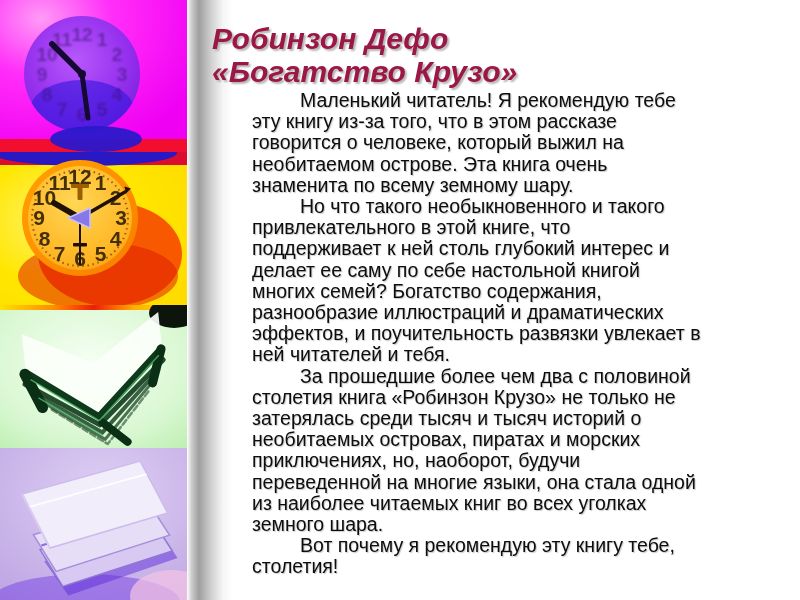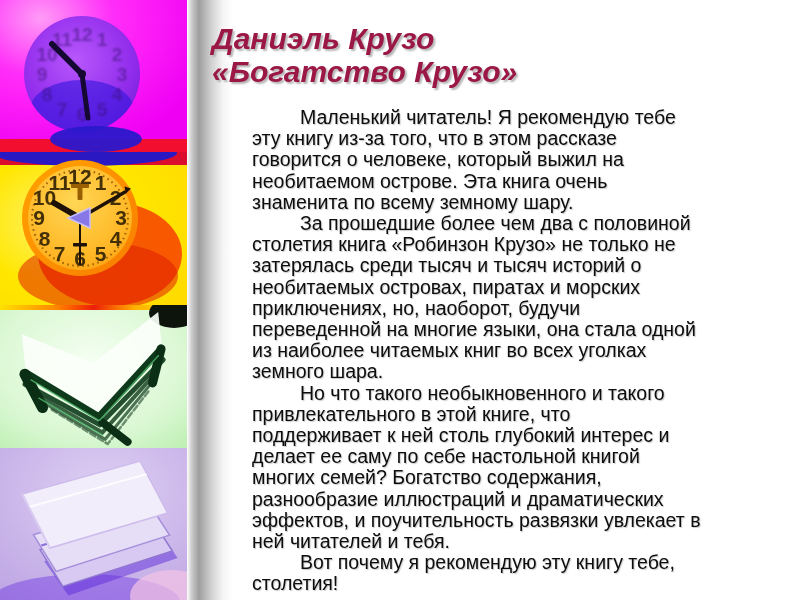--- a/index.html
+++ b/index.html
@@ -14,21 +14,21 @@
 
   
   .strip-divider { position:absolute; left:187px; top:0; width:46px; height:600px;
     background:linear-gradient(90deg,#ffffff 0%,#cccccc 10%,#9e9e9e 26%,#cfcfcf 52%,#f5f5f5 78%,#ffffff 100%); }
 
   
   .content { position:absolute; left:212px; top:22px; width:580px; }
   .title { margin:0; font-size:30px; line-height:33px; font-weight:bold; font-style:italic;
            color:#9b1745; text-shadow:2px 2px 2px #b5b5b5; }
   .title span { display:block; }
-  .body-text { margin-left:40px; margin-top:19px; width:545px; color:#0d0d0d;
+  .body-text { margin-left:40px; margin-top:2px; width:545px; color:#0d0d0d;
                font-size:19.5px; line-height:21.2px; }
   .body-text p { margin:0; white-space:pre-line; text-indent:48px;
                  text-shadow:1px 1px 1px rgba(110,110,110,0.38); }
 </style>
 </head>
 <body>
 
 <div class="slide">
 
   <div class="photo-strip">
@@ -197,43 +197,43 @@
           <line x1="48" y1="92" x2="30" y2="34" stroke="#d9ccee" stroke-width="2"></line>
         </g>
       </svg>
     </figure>
   </div>
 
   <div class="strip-divider"></div>
 
   <div class="content">
     <h1 class="title">
-      <span>Даниэль Крузо</span>
+      <span>Робинзон Дефо</span>
       <span>«Богатство Крузо»</span>
     </h1>
     <div class="body-text">
       <p>Маленький читатель! Я рекомендую тебе
 эту книгу из-за того, что в этом рассказе
 говорится о человеке, который выжил на
 необитаемом острове. Эта книга очень
 знаменита по всему земному шару.</p>
+      <p>Но что такого необыкновенного и такого
+привлекательного в этой книге, что
+поддерживает к ней столь глубокий интерес и
+делает ее саму по себе настольной книгой
+многих семей? Богатство содержания,
+разнообразие иллюстраций и драматических
+эффектов, и поучительность развязки увлекает в
+ней читателей и тебя.</p>
       <p>За прошедшие более чем два с половиной
 столетия книга «Робинзон Крузо» не только не
 затерялась среди тысяч и тысяч историй о
 необитаемых островах, пиратах и морских
 приключениях, но, наоборот, будучи
 переведенной на многие языки, она стала одной
 из наиболее читаемых книг во всех уголках
 земного шара.</p>
-      <p>Но что такого необыкновенного и такого
-привлекательного в этой книге, что
-поддерживает к ней столь глубокий интерес и
-делает ее саму по себе настольной книгой
-многих семей? Богатство содержания,
-разнообразие иллюстраций и драматических
-эффектов, и поучительность развязки увлекает в
-ней читателей и тебя.</p>
       <p>Вот почему я рекомендую эту книгу тебе,
 столетия!</p>
     </div>
   </div>
 
 </div>
 
 </body></html>

